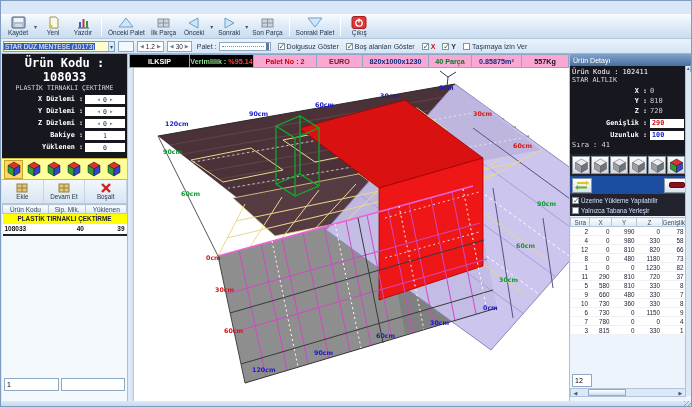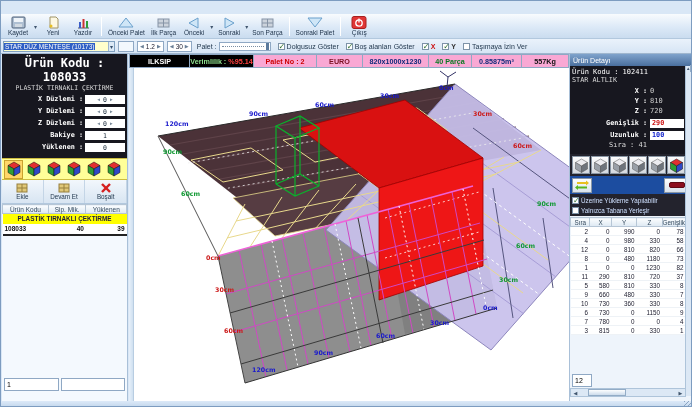--- a/index.html
+++ b/index.html
@@ -561,21 +561,21 @@
           <span class="fval">720</span>
         </div>
       <div class="rp-line" style="height:12px;align-items:center">
           <span class="flabel">Genişlik :</span>
           <span class="dimbox c-red">290</span>
         </div>
       <div class="rp-line" style="height:12px;align-items:center">
           <span class="flabel">Uzunluk :</span>
           <span class="dimbox c-blue">100</span>
         </div>
-      <div style="text-align:center;font-size:7px;height:11px;color:#ddd">Sıra : 41</div>
+      <div style="text-align:left;font-size:7px;height:11px;color:#ddd">Sıra : 41</div>
     </div>
     <div class="rp-cubes">
       <span class="rp-cube">
           <svg width="15" height="15">
             <polygon points="7.5,1 13.5,4.5 7.5,8 1.5,4.5" fill="#ececf0" stroke="#555" stroke-width="0.5"></polygon>
             <polygon points="1.5,4.5 7.5,8 7.5,14.5 1.5,11" fill="#9aa0a8" stroke="#555" stroke-width="0.5"></polygon>
             <polygon points="13.5,4.5 7.5,8 7.5,14.5 13.5,11" fill="#6e747c" stroke="#555" stroke-width="0.5"></polygon>
           </svg>
         </span>
       <span class="rp-cube">

